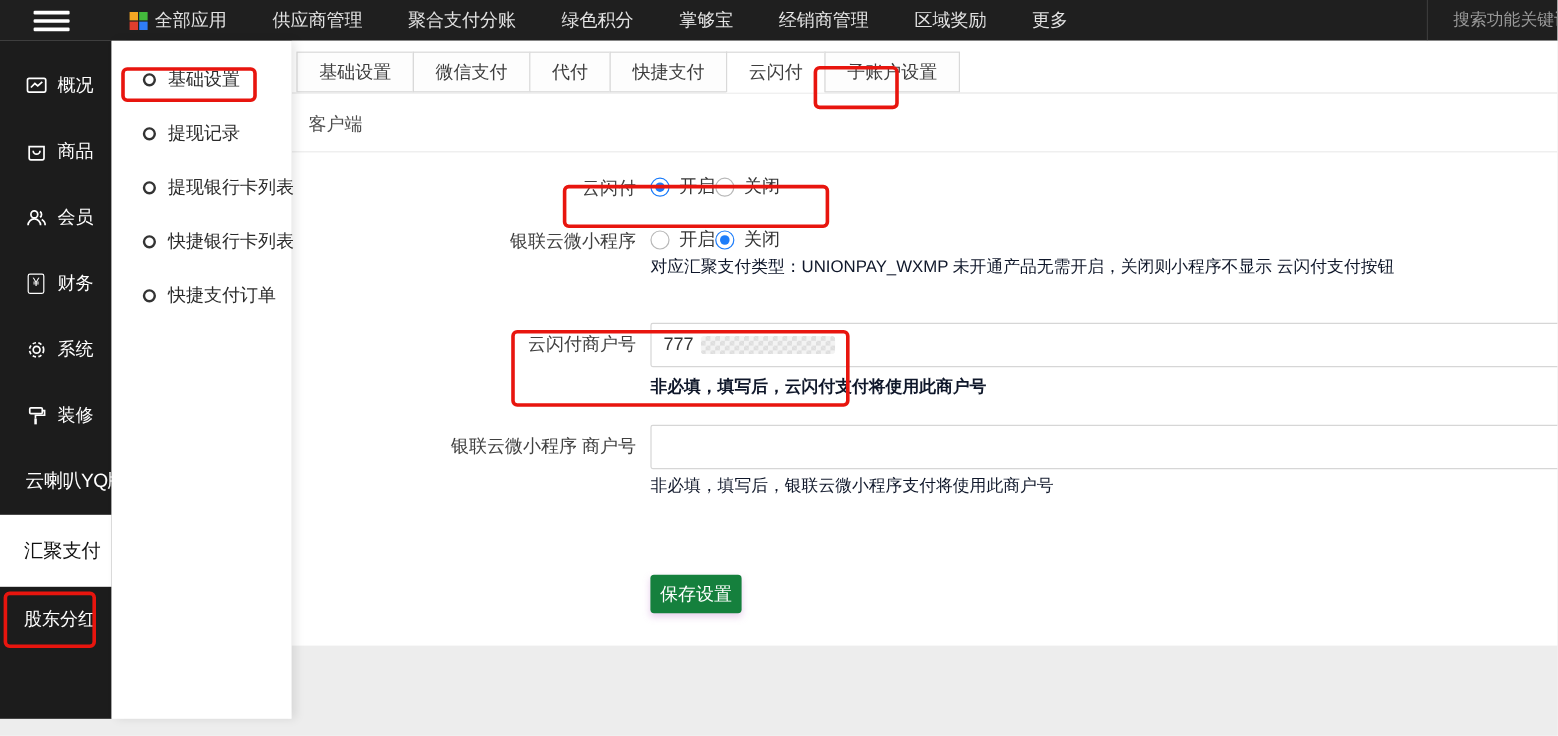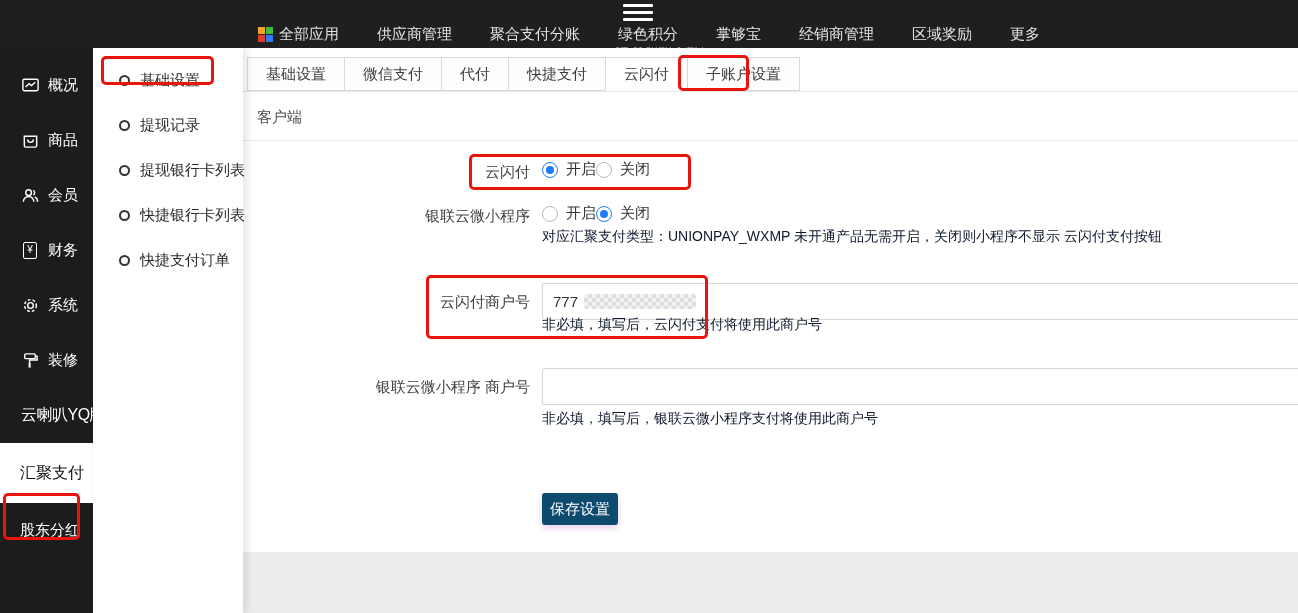--- a/index.html
+++ b/index.html
@@ -1,21 +1,21 @@
 <!DOCTYPE html>
 <html><head>
 <meta charset="utf-8">
 <style>
   * { margin:0; padding:0; box-sizing:border-box; }
   html,body { width:1298px; height:613px; overflow:hidden;
     font-family:"Liberation Sans","DejaVu Sans",sans-serif; background:#ededed; }
   body { position:relative; }
 
   
-  .topbar { position:relative; height:48px; background:#1f1f1f; display:flex; align-items:center;flex-direction:column; }
+  .topbar { position:relative; height:34px; background:#1f1f1f; display:flex; align-items:center; }
   .hamburger { width:30px; margin-left:28px; margin-right:50px; cursor:pointer; }
   .hamburger span { display:block; height:3px; background:#fff; border-radius:1px; margin:4px 0; }
   .topnav { display:flex; align-items:center; gap:38px; }
   .topnav-item { color:#e3e3e3; font-size:15px; white-space:nowrap; cursor:pointer; display:flex; align-items:center; gap:6px; }
   .grid-icon { display:inline-grid; grid-template-columns:7px 7px; grid-template-rows:7px 7px; gap:1px; }
   .grid-icon i { display:block; }
   .grid-icon i:nth-child(1){background:#f5a623;} .grid-icon i:nth-child(2){background:#43b93c;}
   .grid-icon i:nth-child(3){background:#e03e2d;} .grid-icon i:nth-child(4){background:#2f7df6;}
   .topbar-spacer { flex:1; }
   .topbar-divider { width:1px; height:48px; background:#3a3a3a; }
@@ -65,21 +65,21 @@
     background:#fff; font-size:15px; color:#333; padding:0 10px; outline:none;
     font-family:"Liberation Sans","DejaVu Sans",sans-serif; }
   .input-wrap { position:absolute; left:299px; width:762px; height:37px; }
   .input-wrap .finput { left:0; top:0; }
   .mosaic { position:absolute; left:42px; top:11px; width:112px; height:15px; border-radius:3px; opacity:.85;
     background-image:
       linear-gradient(45deg,#d9d9d9 25%,transparent 25%,transparent 75%,#d9d9d9 75%),
       linear-gradient(45deg,#d9d9d9 25%,#f2f2f2 25%,#f2f2f2 75%,#d9d9d9 75%);
     background-position:0 0,4px 4px; background-size:8px 8px; }
 
-  .save-btn { position:absolute; left:299px; top:445px; width:76px; height:32px; background:#0c4a6e; color:#fff;
+  .save-btn { position:absolute; left:299px; top:445px; width:76px; height:32px; background:#15803d; color:#fff;
     border:none; border-radius:3px; font-size:15px; cursor:pointer; box-shadow:0 3px 6px rgba(190,120,200,.35);
     font-family:"Liberation Sans","DejaVu Sans",sans-serif; }
 
   
   .anno { position:absolute; border:3px solid #e8150e; border-radius:5px; pointer-events:none; z-index:30; }
   .anno1 { left:3px;  top:493px; width:77px;  height:47px; }
   .anno2 { left:101px; top:56px;  width:113px; height:29px; }
   .anno3 { left:678px; top:55px;  width:71px;  height:36px; }
   .anno4 { left:469px; top:154px; width:222px; height:36px; }
   .anno5 { left:426px; top:275px; width:282px; height:64px; }
@@ -247,21 +247,21 @@
           <span>关闭</span>
         </span>
       </div>
       <div class="helper" style="top:180px;">对应汇聚支付类型：UNIONPAY_WXMP 未开通产品无需开启，关闭则小程序不显示 云闪付支付按钮</div>
 
       <div class="flabel" style="top:244px;">云闪付商户号</div>
       <div class="input-wrap" style="top:235px;">
         <input class="finput" type="text" value="777" style="">
         <span class="mosaic"></span>
       </div>
-      <div class="helper" style="top:268px;">非必填，填写后，云闪付支付将使用此商户号</div>
+      <div class="helper" style="top:280px;font-weight:bold;">非必填，填写后，云闪付支付将使用此商户号</div>
 
       <div class="flabel" style="top:329px;">银联云微小程序 商户号</div>
       <input class="finput" style="top: 320px;" type="text" value="">
       <div class="helper" style="top:362px;">非必填，填写后，银联云微小程序支付将使用此商户号</div>
 
       <button class="save-btn">保存设置</button>
     </div>
   </div>
 </div>
 

